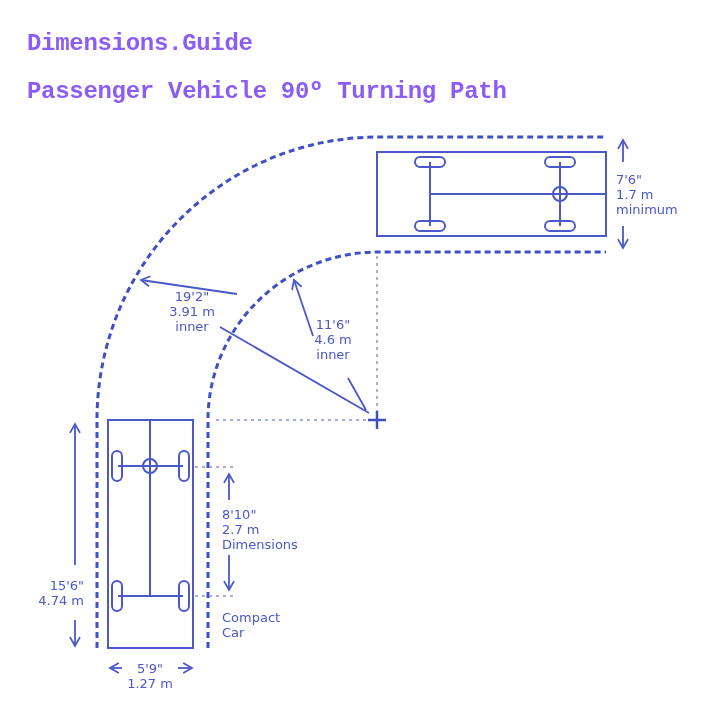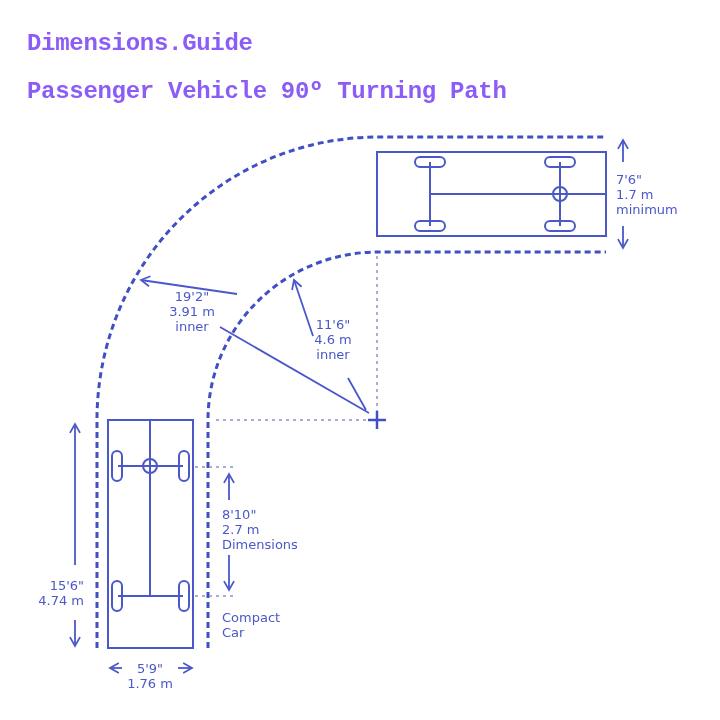--- a/index.html
+++ b/index.html
@@ -113,19 +113,19 @@
   <span>Dimensions</span>
 </div>
 
 <div class="lbl right" style="left:30px; top:578px; width:54px;">
   <span>15'6"</span>
   <span>4.74 m</span>
 </div>
 
 <div class="lbl center" style="left:122px; top:661px; width:56px;">
   <span style="background:#fff;">5'9"</span>
-  <span>1.76 m</span>
+  <span>1.27 m</span>
 </div>
 
 <div class="lbl" style="left:222px; top:578px;margin-top:32px;">
   <span>Compact</span>
   <span>Car</span>
 </div>
 
 </body></html>

